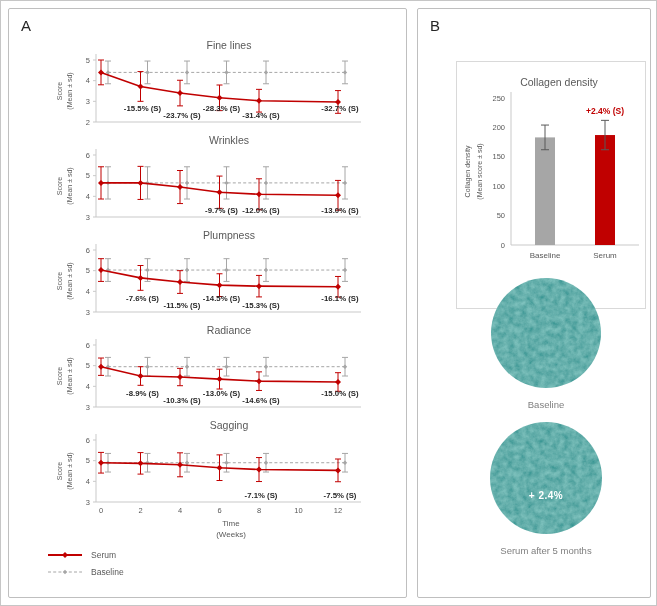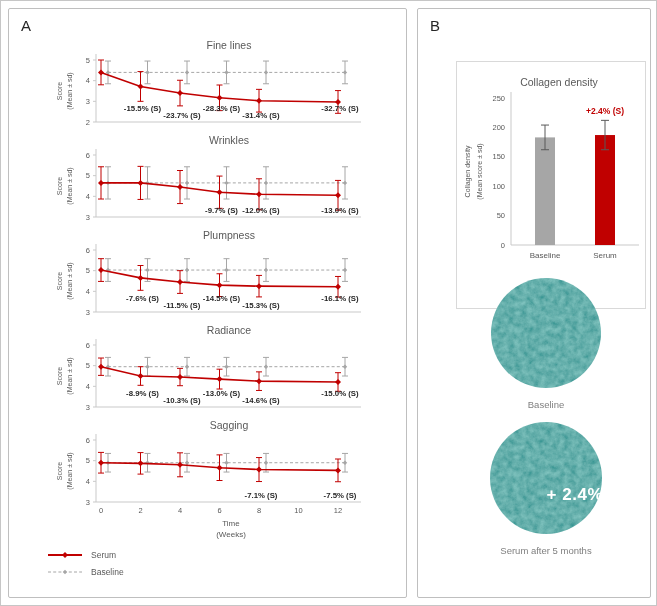--- a/index.html
+++ b/index.html
@@ -44,22 +44,22 @@
   }
 
   
   .photo { position: absolute; left: 48px; width: 160px; text-align: center; }
   #photo-0 { top: 268px; }
   #photo-1 { top: 412px; }
   .photo-circle { position: relative; display: inline-block; }
   .photo-overlay {
     position: absolute; left: 0; width: 100%; top: 63%;
     transform: translateY(-50%);
-    color: #ffffff; font-size: 17px; font-weight: 600;
-    letter-spacing: 0.5px; text-align: right;
+    color: #ffffff; font-size: 10px; font-weight: 600;
+    letter-spacing: 0.5px; text-align: center;
   }
   .photo-caption { font-size: 9.5px; color: #7f7f7f; margin-top: 6px; }
   #defs-svg { position: absolute; width: 0; height: 0; }
 </style>
 </head>
 <body>
 
 <div id="figure">
 
   <div id="panel-a" class="panel">

